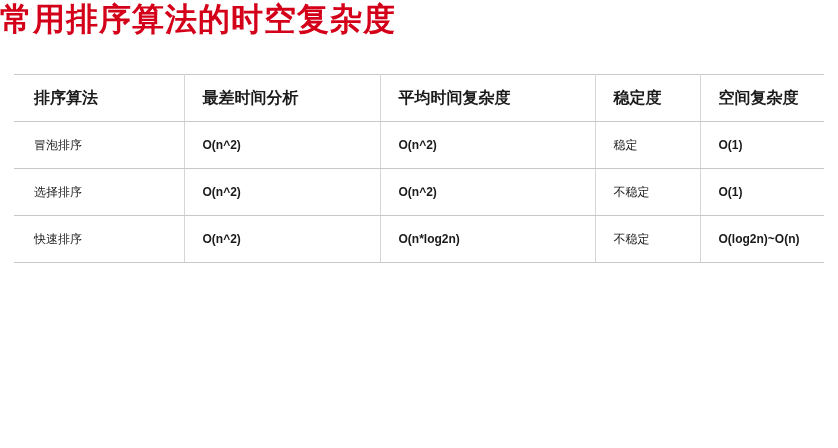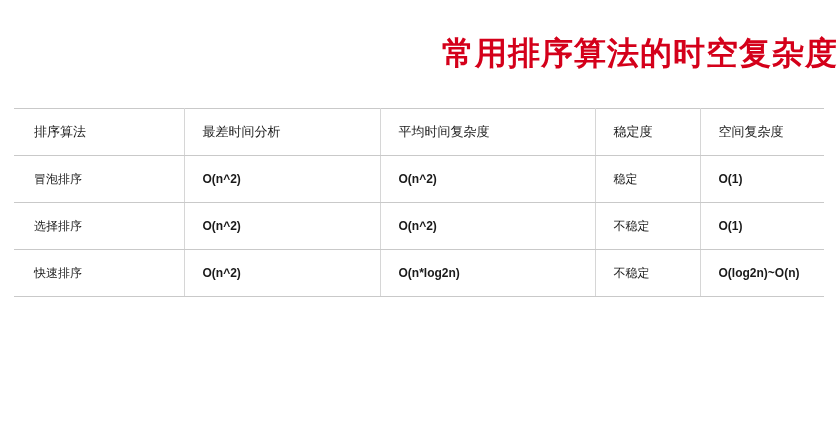--- a/index.html
+++ b/index.html
@@ -15,26 +15,25 @@
     overflow: hidden;
   }
   .slide {
     position: relative;
     width: 838px;
     height: 448px;
     box-sizing: border-box;
     background: #ffffff;
   }
   .title {
-    text-align: right;
+    text-align: left;
     font-size: 32px;
     font-weight: bold;
     color: #d4001a;
     letter-spacing: 1px;
-    padding-top: 34px;
     padding-bottom: 10px;
     line-height: 1.2;
     white-space: nowrap;
   }
   .table-wrap {
     margin: 26px 14px 0 14px;
   }
   table.cmplx {
     width: 810px;
     border-collapse: collapse;
@@ -54,22 +53,22 @@
     padding: 0 0 0 18px;
     height: 46px;
     text-align: left;
     vertical-align: middle;
     font-size: 12px;
     font-weight: normal;
     color: #1a1a1a;
     background: #ffffff;
   }
   table.cmplx th {
-    font-weight: normal;
-    font-size: 13px;
+    font-weight: bold;
+    font-size: 16px;
   }
   table.cmplx td.val, table.cmplx th.val {
     font-family: "Liberation Sans", sans-serif;
     font-weight: bold;
   }
   table.cmplx tr td:first-child,
   table.cmplx tr th:first-child {
     padding-left: 20px;
   }
   

